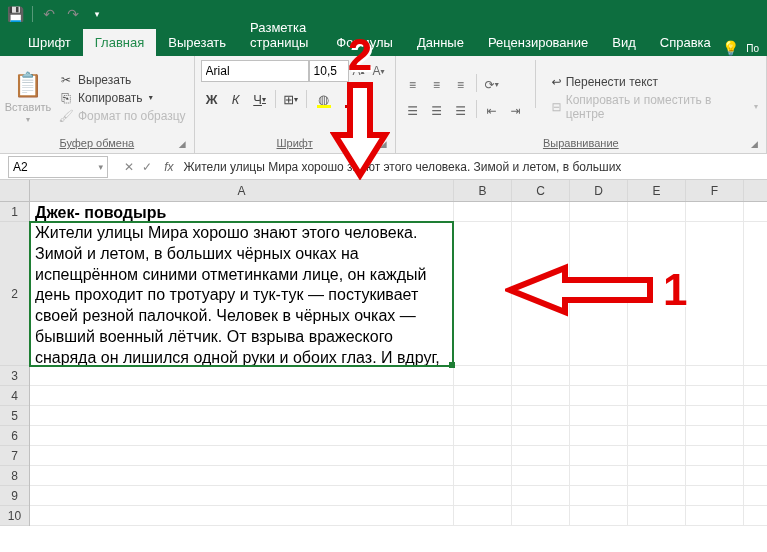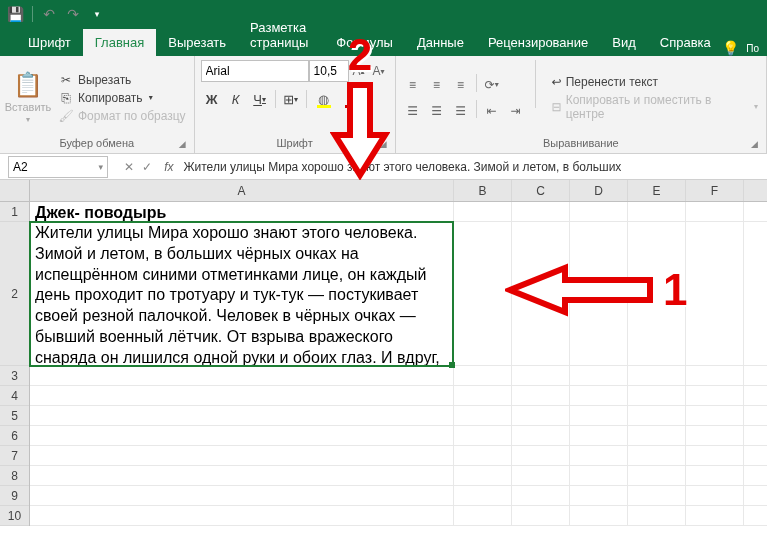--- a/index.html
+++ b/index.html
@@ -11,21 +11,21 @@
 
   .tabs { height: 28px; background: #0d6e3f; display: flex; align-items: flex-end; padding-left: 16px; gap: 0; }
   .tab { padding: 6px 12px; color: #fff; font-size: 13px; cursor: pointer; }
   .tab.active { background: #f3f3f3; color: #218a4c; margin-top: 44px; }
   .tabs-right { margin-left: auto; display: flex; align-items: center; padding-right: 8px; gap: 6px; }
   .lightbulb { color: #fff; font-size: 14px; }
 
   .ribbon { height: 98px; background: #f3f3f3; display: flex; border-bottom: 1px solid #d0d0d0; }
   .group { border-right: 1px solid #d0d0d0; display: flex; flex-direction: column; padding: 4px 6px 0; }
   .group-body { flex: 1; display: flex; gap: 6px; }
-  .group-label { text-align: center; font-size: 11px; color: #666; padding: 2px 0 4px; position: relative; }
+  .group-label { text-align: center; font-size: 11px; color: #666; padding: 2px 0 4px; position: relative; text-decoration: underline; }
   .group-label .launcher { position: absolute; right: 2px; bottom: 4px; color: #888; font-size: 9px; }
 
   .paste-btn { width: 44px; display: flex; flex-direction: column; align-items: center; justify-content: center; color: #aaa; gap: 2px; }
   .paste-btn .ico { font-size: 24px; }
   .clipboard-right { display: flex; flex-direction: column; gap: 2px; justify-content: center; }
   .clip-item { display: flex; align-items: center; gap: 4px; font-size: 12px; color: #444; padding: 1px 2px; }
   .clip-item.disabled { color: #bbb; }
   .clip-ico { width: 16px; text-align: center; }
 
   .font-group .row1 { display: flex; align-items: center; }

